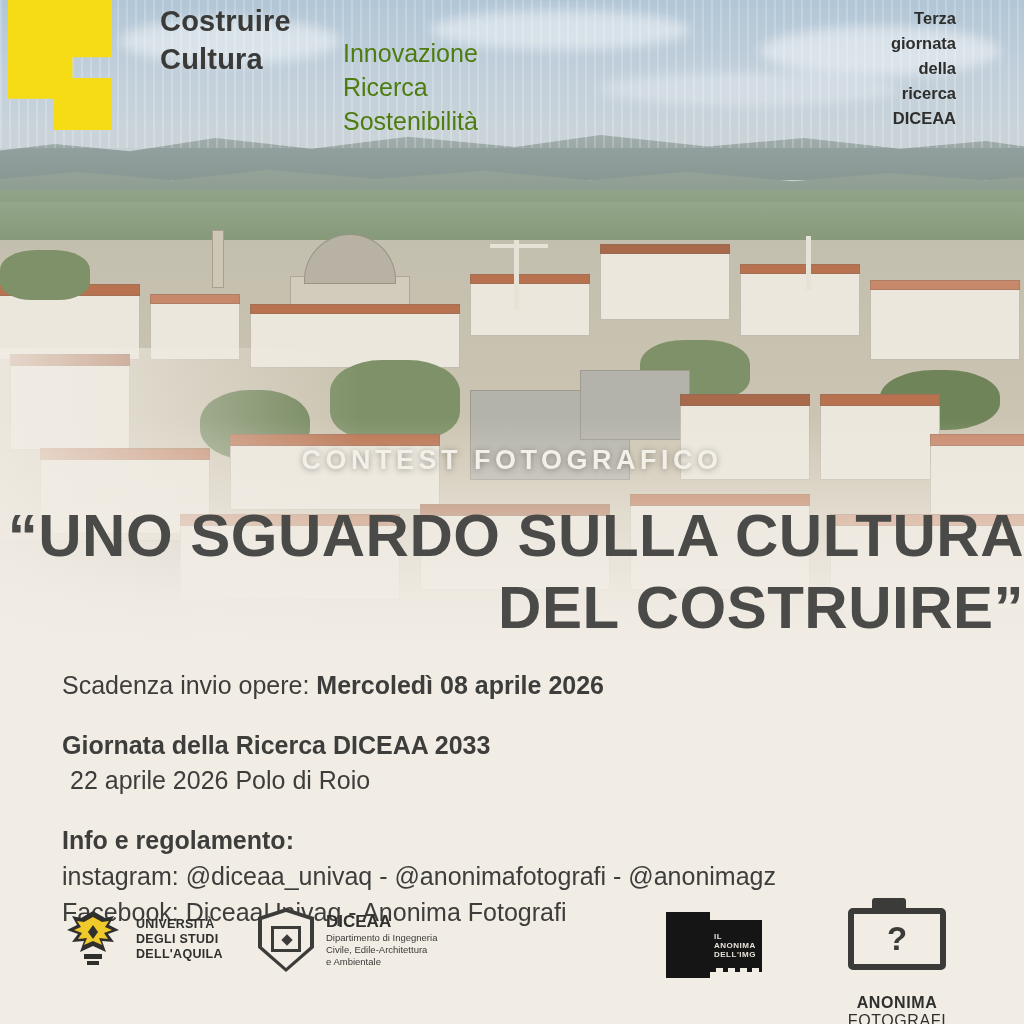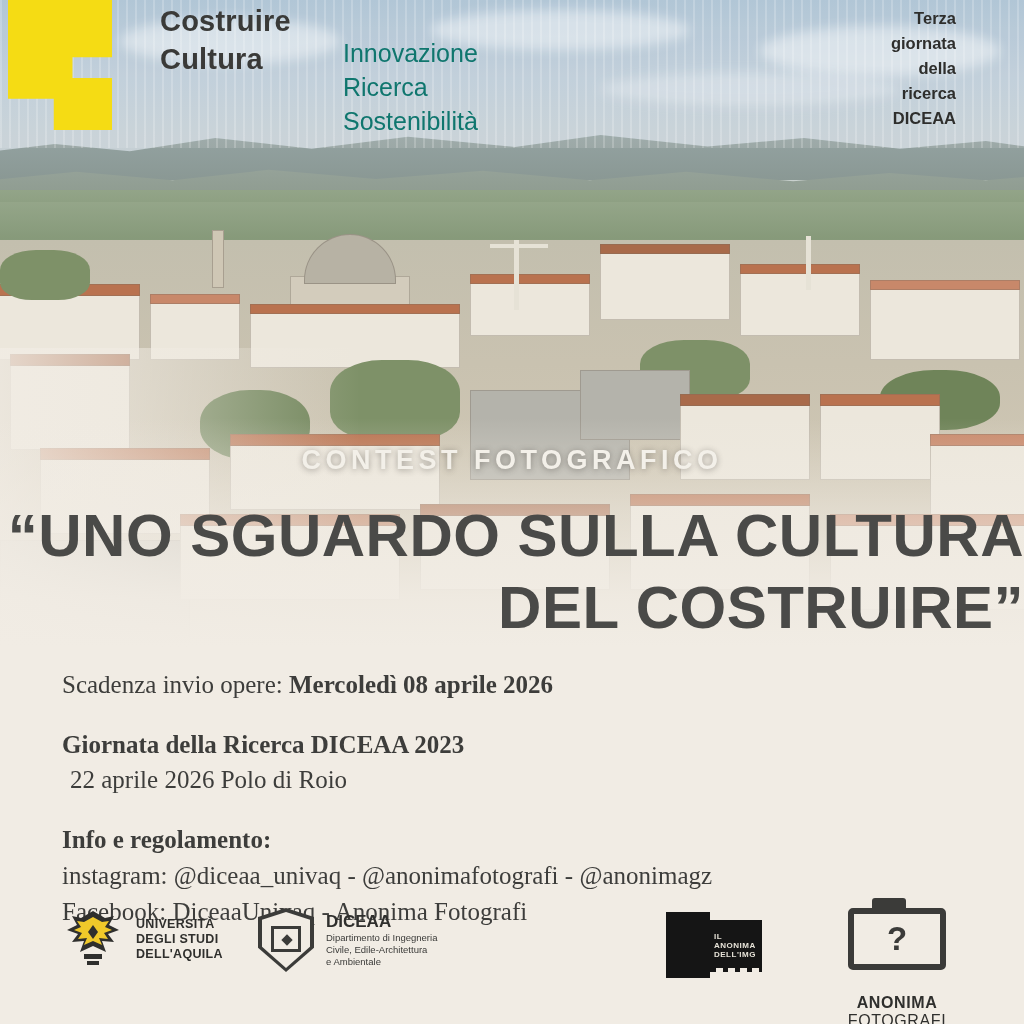--- a/index.html
+++ b/index.html
@@ -138,21 +138,21 @@
     top: 2px; left: 160px;
     color: #3a3a38;
     font-weight: bold;
     font-size: 29px;
     line-height: 38px;
     letter-spacing: .2px;
   }
   .subtitle {
     position: absolute;
     top: 36px; left: 343px;
-    color: #0f766e;
+    color: #4d7c0f;
     font-size: 25px;
     line-height: 34px;
     font-weight: 400;
   }
   .topright {
     position: absolute;
     top: 6px; right: 68px;
     color: #2e2e2c;
     font-weight: bold;
     font-size: 16.5px;
@@ -180,21 +180,20 @@
     font-weight: bold;
     line-height: 72px;
     letter-spacing: .5px;
   }
 
   
   .body {
     position: absolute;
     left: 62px; top: 668px; width: 920px;
     color: #3d3d3b;
-    font-family: Liberation Serif, serif;
   }
   .line { font-size: 25px; line-height: 34px; margin: 0; }
   .deadline { margin-bottom: 26px; }
   .deadline b { font-weight: bold; }
   .gr-title { font-size: 25px; font-weight: bold; line-height: 34px; }
   .gr-sub { font-size: 25px; line-height: 36px; margin-bottom: 24px; margin-left: 8px; }
   .info-title { font-size: 25px; font-weight: bold; line-height: 36px; }
   .info-line { font-size: 25px; line-height: 36px; }
 
   
@@ -385,21 +384,21 @@
   <div class="contest-label">CONTEST FOTOGRAFICO</div>
   <div class="main-title">
     <div>“UNO SGUARDO SULLA CULTURA</div>
     <div>DEL COSTRUIRE”</div>
   </div>
 
   <div class="body">
     <p class="line deadline">
       <span>Scadenza invio opere: </span><b>Mercoledì 08 aprile 2026</b>
     </p>
-    <div class="gr-title">Giornata della Ricerca DICEAA 2023</div>
+    <div class="gr-title">Giornata della Ricerca DICEAA 2033</div>
     <div class="gr-sub">22 aprile 2026 Polo di Roio</div>
     <div class="info-title">Info e regolamento:</div>
     <div class="info-line">instagram: @diceaa_univaq - @anonimafotografi - @anonimagz</div>
     <div class="info-line">Facebook: DiceaaUnivaq - Anonima Fotografi</div>
   </div>
 
   <div class="footer">
 
     <div class="logo-univaq">
       <div class="eagle">

